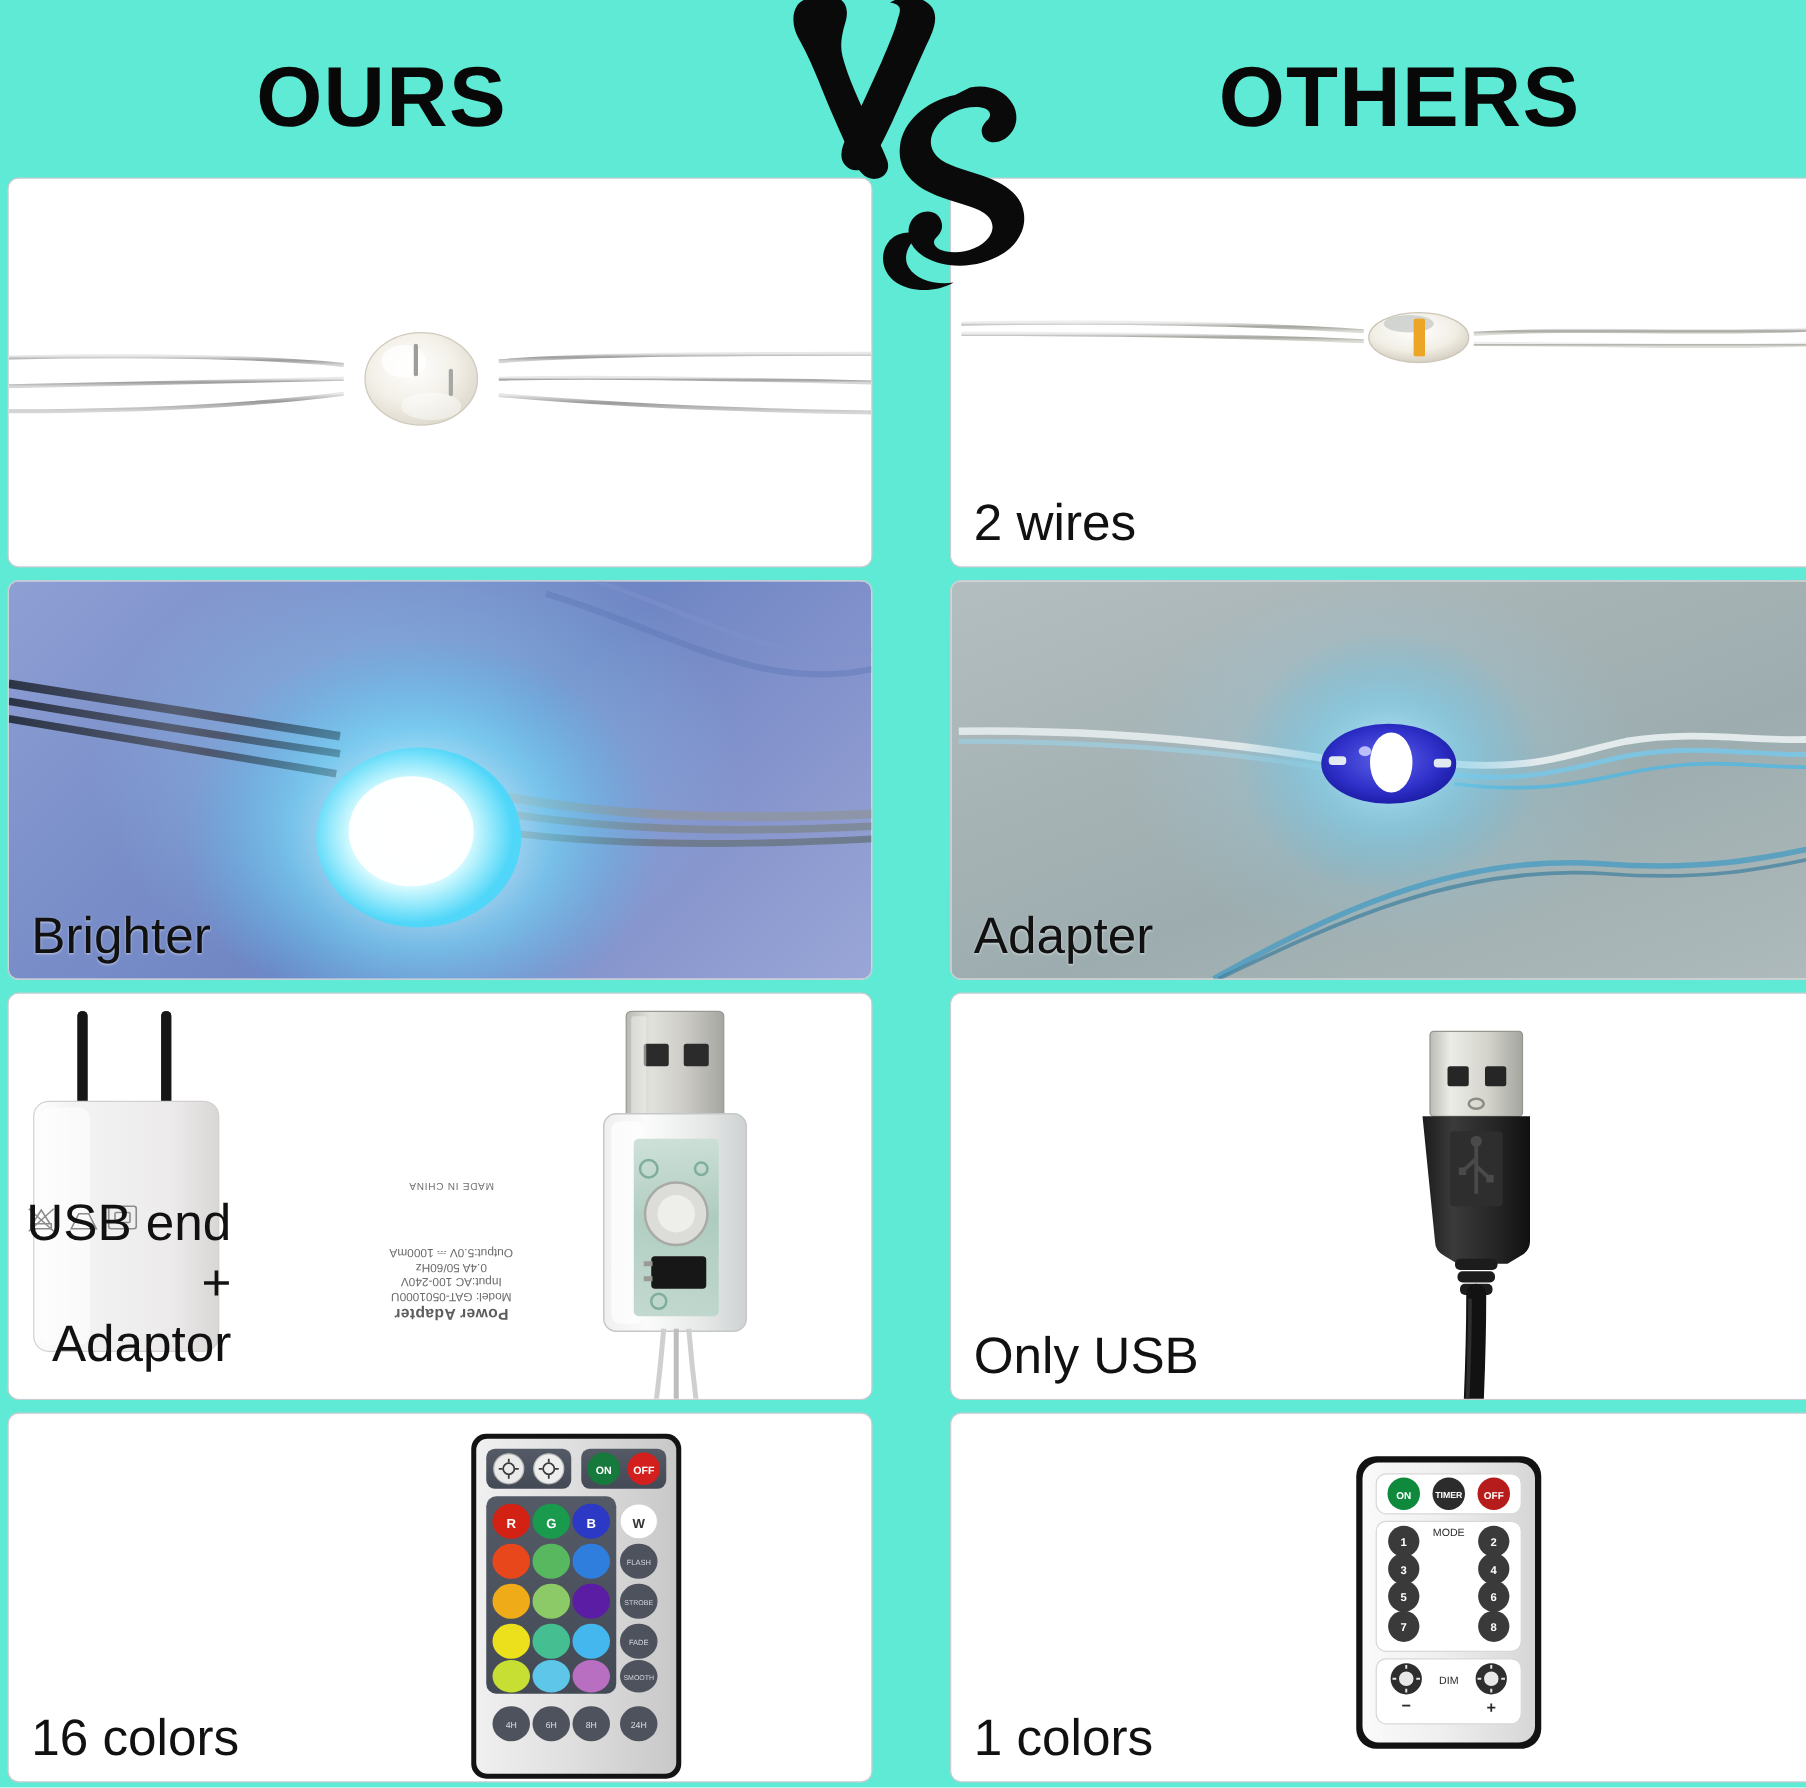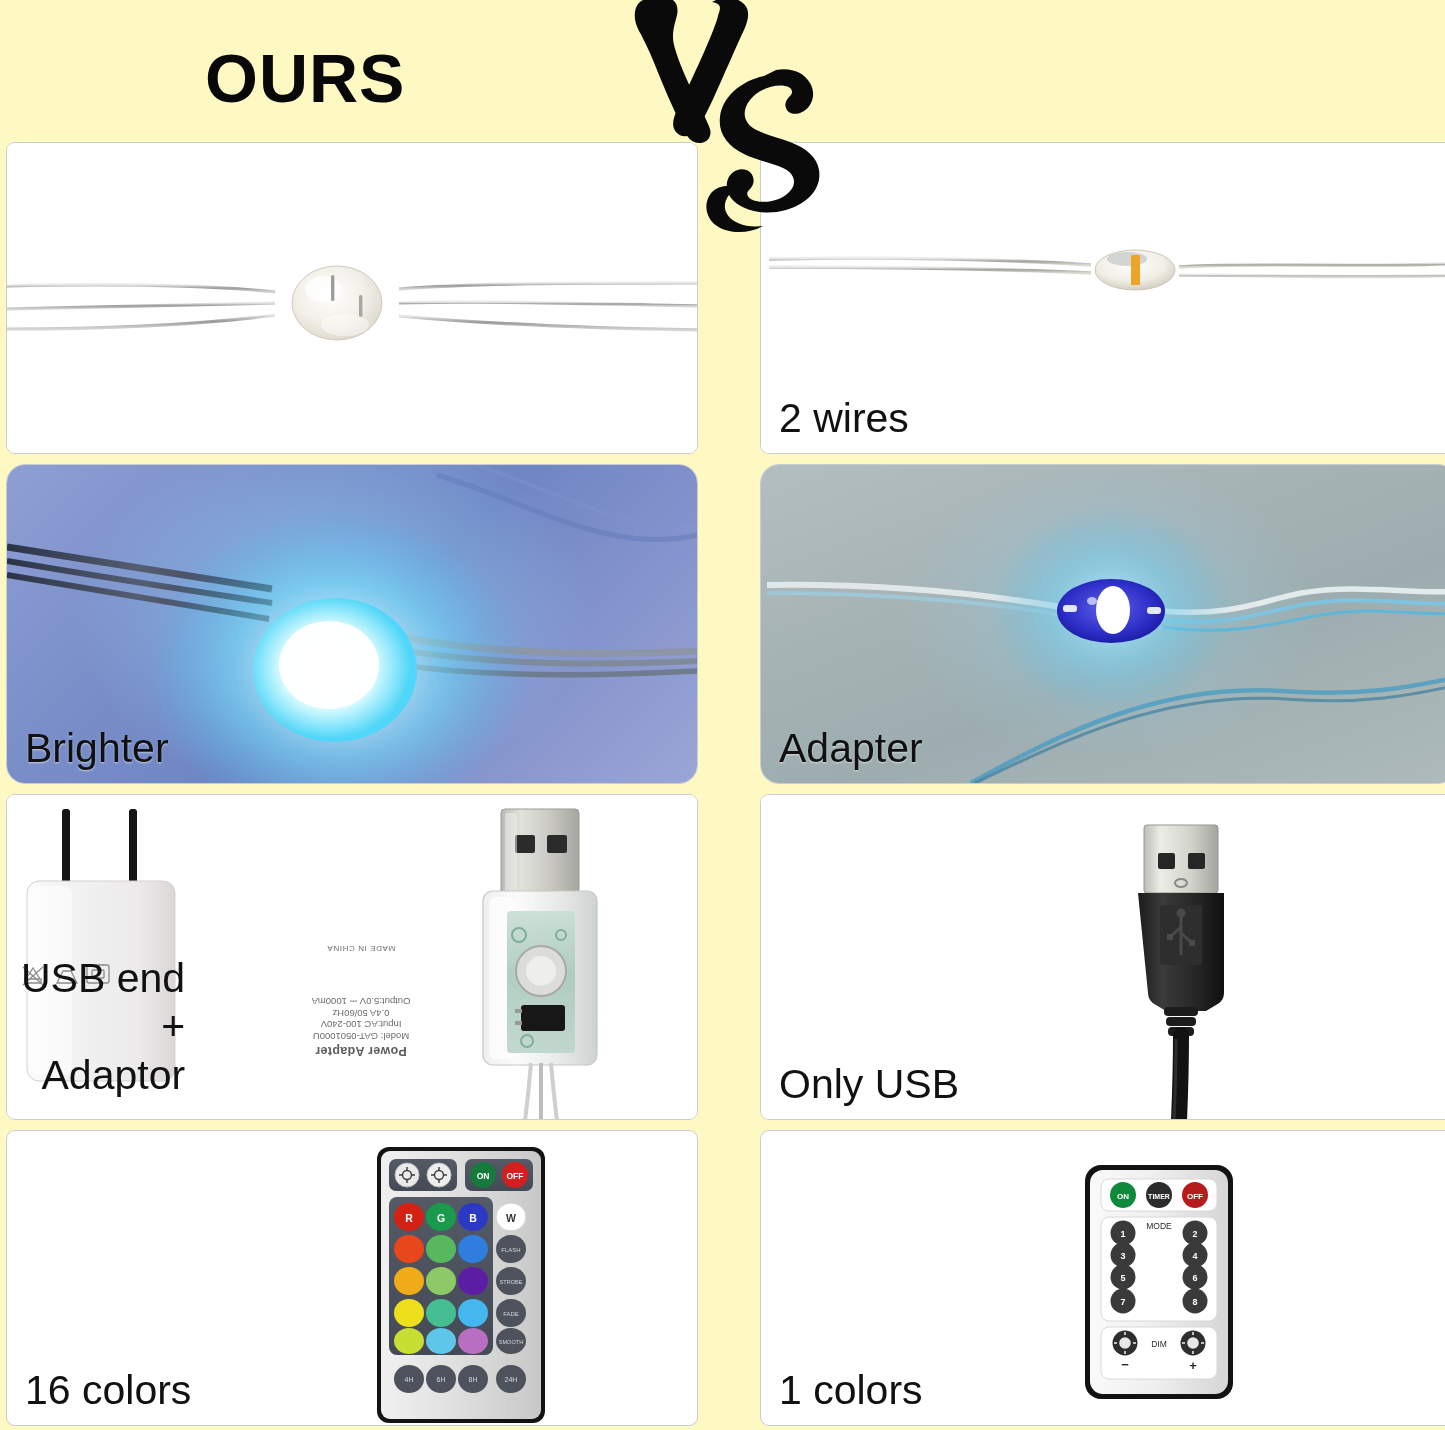--- a/index.html
+++ b/index.html
@@ -1,21 +1,21 @@
 <!DOCTYPE html>
 <html><head>
 <meta charset="utf-8">
 <style>
   html,body{margin:0;padding:0;background:#ffffff;}
   body{
     width:1445px;height:1430px;overflow:hidden;
     font-family:"Liberation Sans", sans-serif;
     -webkit-font-smoothing:antialiased;
   }
-  .page{position:relative;width:1445px;height:1430px;background:#fef9c3;}
+  .page{position:relative;width:1445px;height:1430px;background:#5eead4;}
 
   
   .header{position:absolute;left:0;top:0;width:1445px;height:140px;}
   .hdr-title{
     position:absolute;top:44px;font-weight:bold;color:#080808;
     font-size:68px;letter-spacing:1px;line-height:1;white-space:nowrap;
   }
   .hdr-ours{left:205px;}
   .hdr-others{left:975px;}
 
@@ -28,21 +28,21 @@
   
   .grid{position:absolute;left:0;top:138px;width:1445px;height:1292px;}
   .panel{
     position:absolute;box-sizing:border-box;
     border:1px solid #c9cdd1;border-radius:9px;background:#ffffff;
     overflow:hidden;
   }
   .col-l{left:6px;width:692px;}
   .col-r{left:760px;width:697px;}
   .row1{top:4px;height:312px;}
-  .row2{top:326px;height:320px;border-radius:19px;}
+  .row2{top:326px;height:320px;}
   .row3{top:656px;height:326px;}
   .row4{top:992px;height:296px;}
 
   .caption{
     position:absolute;left:18px;bottom:14px;z-index:12;
     font-size:41px;font-weight:normal;color:#111;line-height:1;
     white-space:nowrap;
   }
   .caption b{font-weight:bold;}
 
@@ -84,20 +84,21 @@
   .remote-wrap{position:absolute;}
   .remote-wrap svg{display:block;}
 </style>
 </head>
 <body>
 
 <div class="page">
 
   <div class="header">
     <div class="hdr-title hdr-ours">OURS</div>
+    <div class="hdr-title hdr-others">OTHERS</div>
 
     <div class="vs-wrap">
       <svg width="230" height="250" viewBox="0 0 230 250" aria-hidden="true">
         <g fill="#0a0a0a">
 
           <path d="M22 12 c6-7 20-10 31-6 c9 3 10 12 7 21 c-3 10-4 18-2 26 c4 16 14 38 23 56 c6 12 11 22 13 28
                    c2 7-2 13-9 14 c-8 1-14-5-19-16 c-9-19-20-44-27-62 c-6-15-12-27-16-34 c-5-9-6-20-1-27z"></path>
 
           <path d="M96 10 c10-6 24-6 32 2 c6 6 5 15 0 26 c-8 17-20 45-30 67 c-7 15-13 27-18 33
                    c-6 8-15 8-20 2 c-5-6-3-14 2-24 c7-14 19-40 27-58 c6-14 11-26 13-34 c2-7 5-12 -6-14z"></path>

